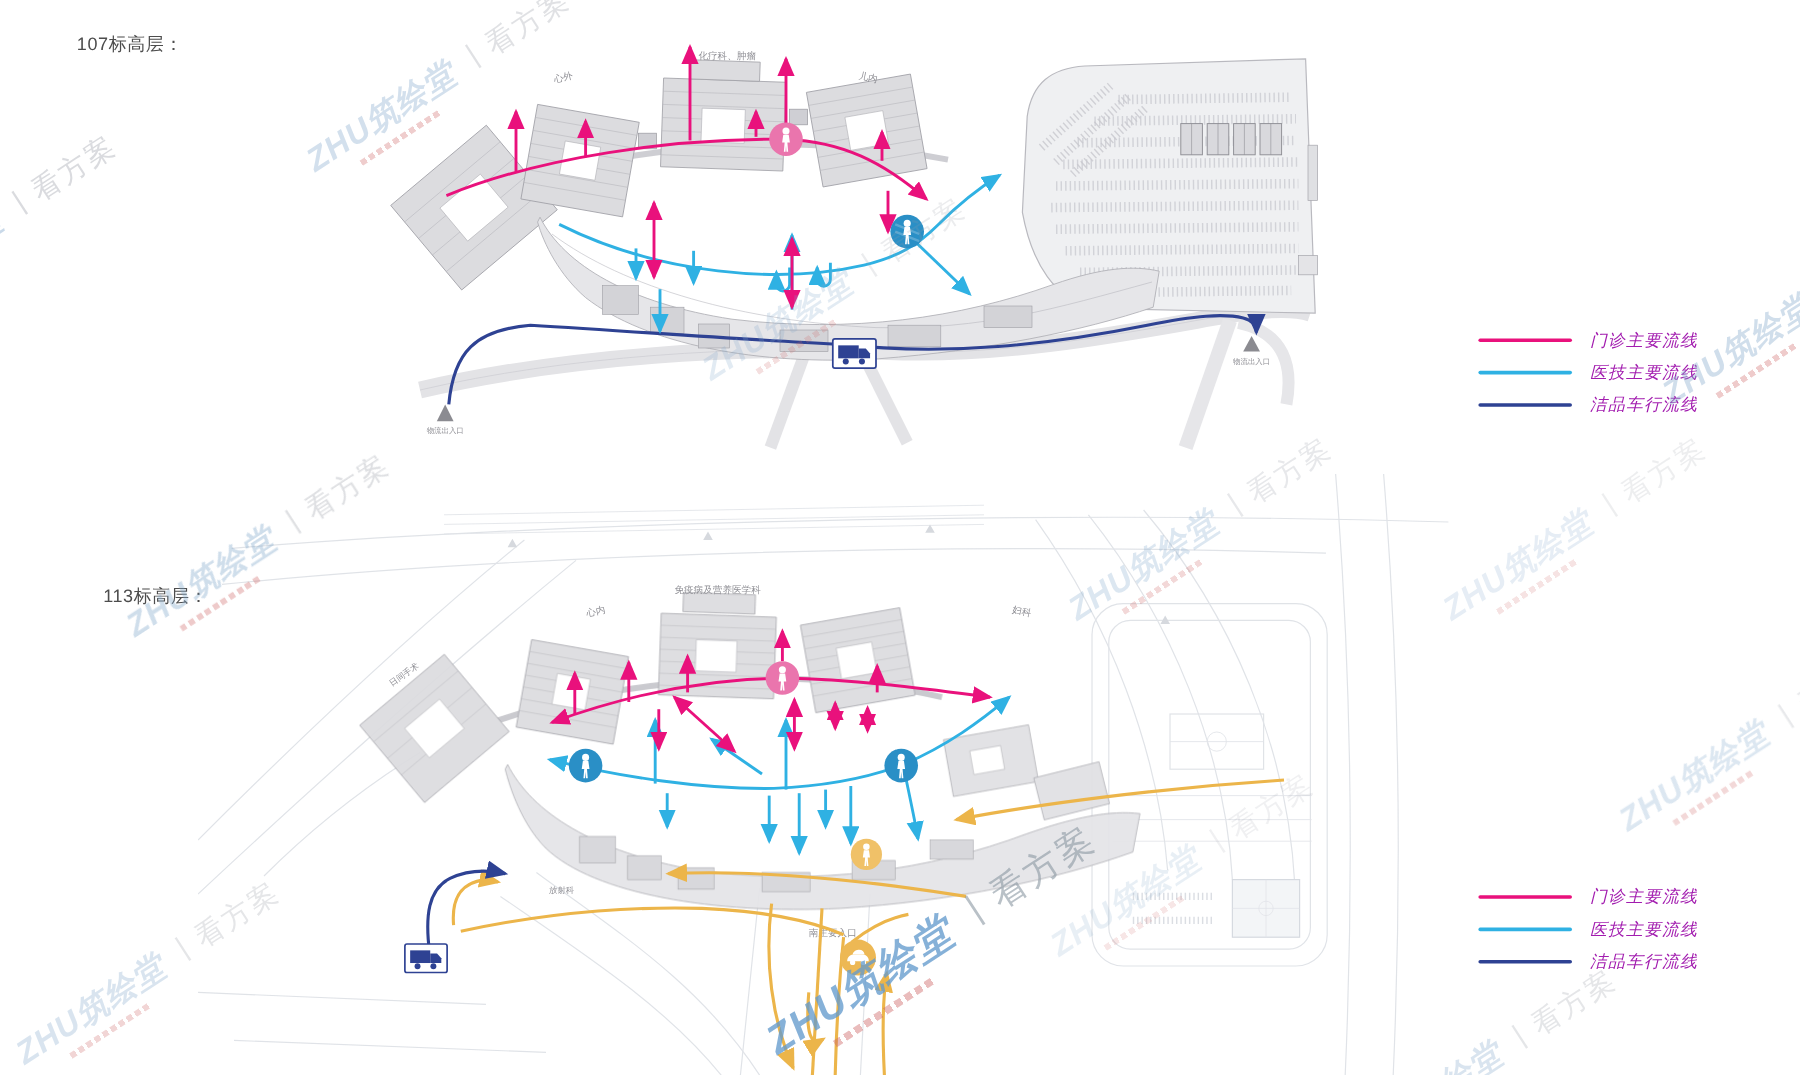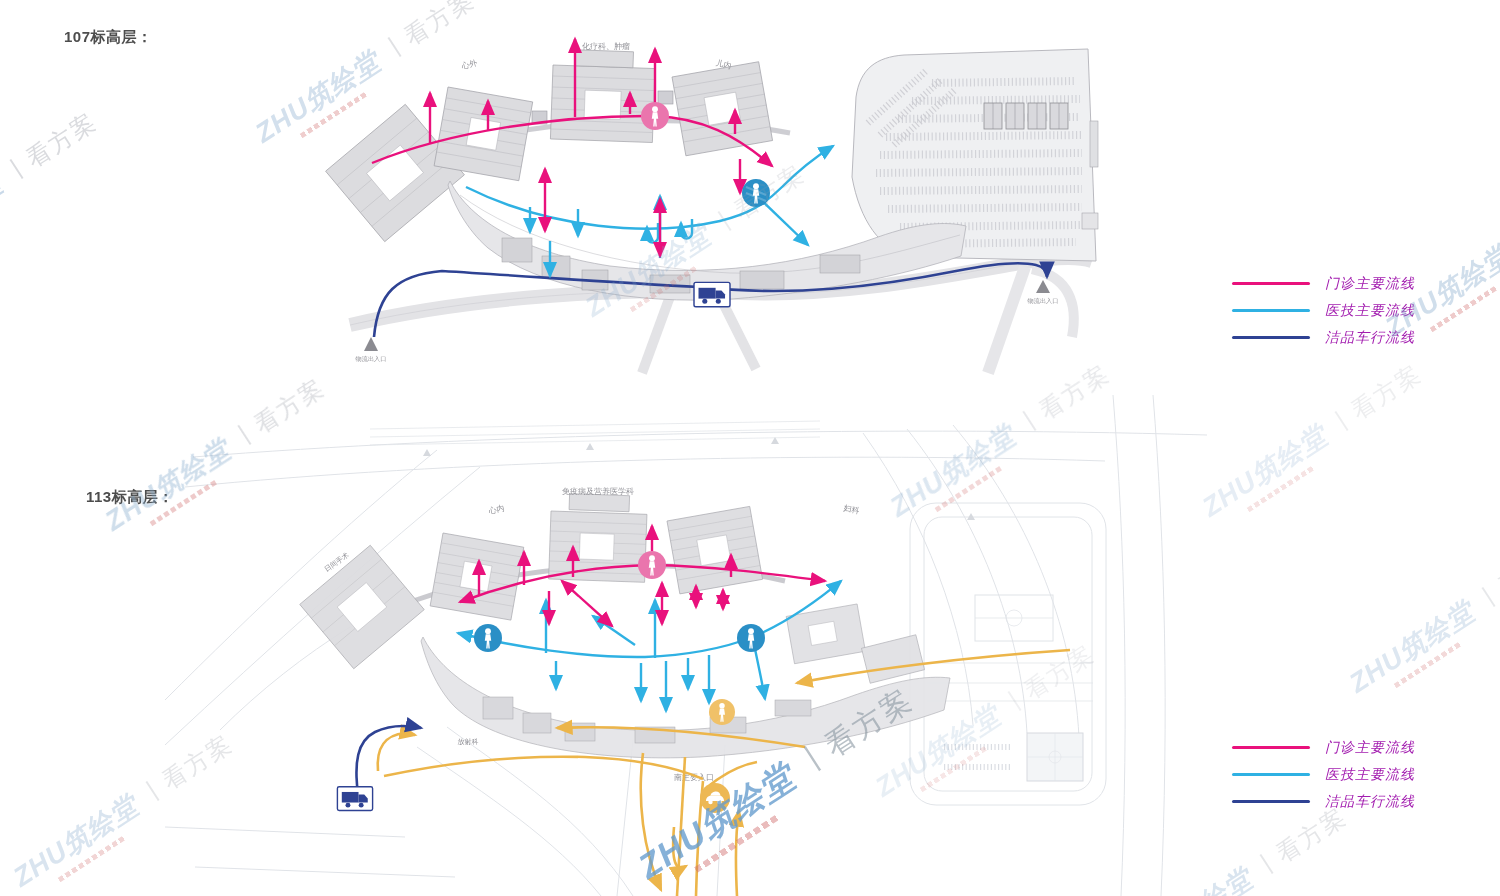--- a/index.html
+++ b/index.html
@@ -1,18 +1,18 @@
 <!DOCTYPE html>
 <html><head>
 <meta charset="utf-8">
 <style>
   html,body{margin:0;padding:0;background:#fff;}
   #canvas{position:relative;width:1500px;height:896px;background:#ffffff;overflow:hidden;
           font-family:"Liberation Sans",sans-serif;}
-  .sec-title{position:absolute;font-size:15px;font-weight:700;color:#4d4d4d;letter-spacing:.5px;}
+  .sec-title{position:absolute;font-size:15px;font-weight:400;color:#4d4d4d;letter-spacing:.5px;}
   .legend{position:absolute;display:flex;flex-direction:column;}
   .legend-row{display:flex;align-items:center;height:27px;}
   .legend-row .sw{width:78px;height:3px;border-radius:2px;flex:0 0 auto;}
   .legend-row .lg{margin-left:15px;font-size:14px;color:#a21caf;letter-spacing:1px;font-style:italic;}
   .plan{position:absolute;}
   .plan svg{display:block;}
   
   .bld>rect.body{fill:#dcdcdf;stroke:#a2a2a8;stroke-width:.7;}
   .bld .bld-lines{stroke:#b6b6bc;stroke-width:.45;fill:none;}
   .bld .hole{fill:#ffffff;stroke:#b0b0b6;stroke-width:.5;}

